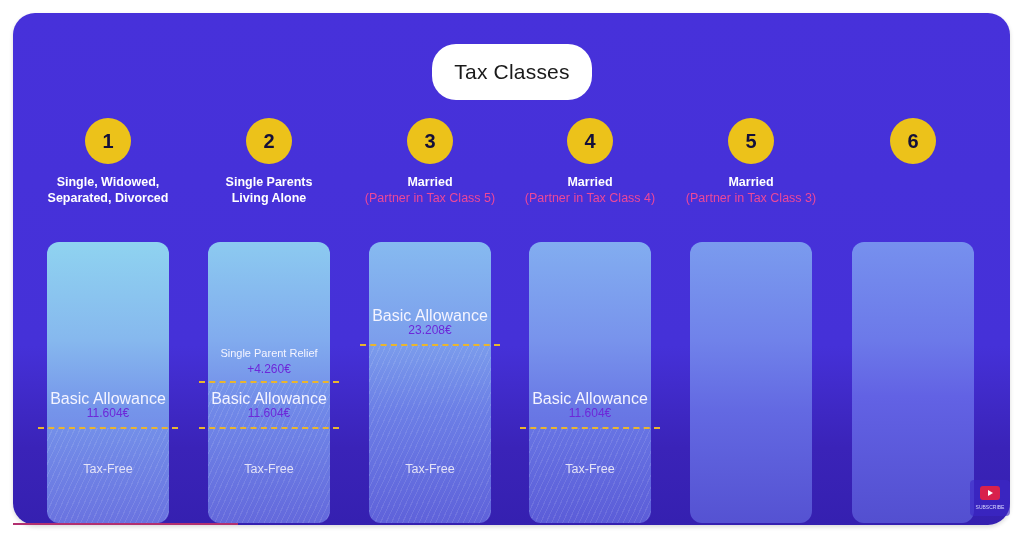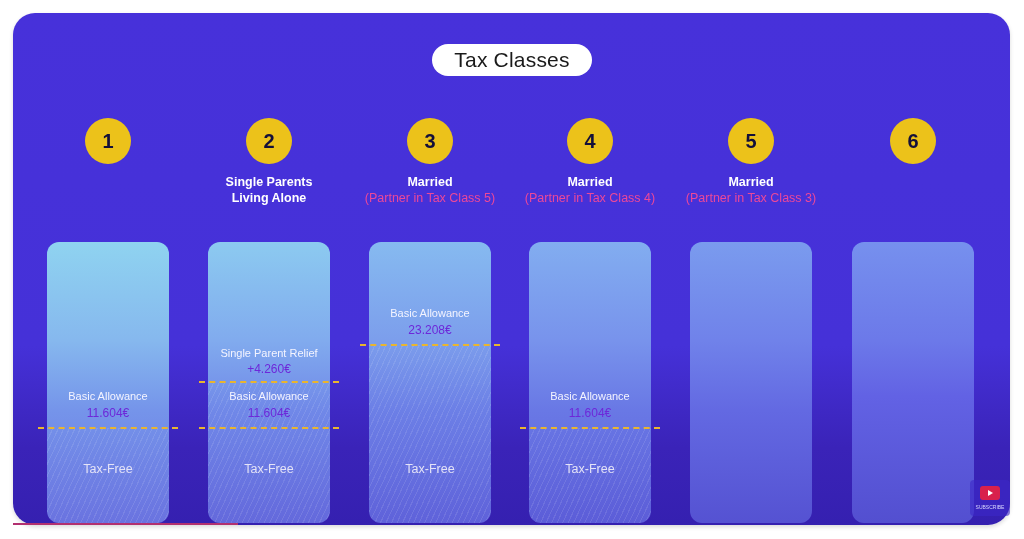--- a/index.html
+++ b/index.html
@@ -10,21 +10,21 @@
   .card {
     position: absolute; left: 13px; top: 13px; width: 997px; height: 512px;
     border-radius: 22px; overflow: hidden;
     background: linear-gradient(180deg, #4731da 0%, #4531d8 65%, #3a23b8 85%, #3520b0 100%);
     box-shadow: 0 2px 4px rgba(0,0,0,0.15);
   }
   .card-bottom-line {
     position: absolute; left: 13px; top: 523px; width: 225px; height: 2px; background: #b23070;
   }
   .title-pill {
-    position: absolute; left: 432px; top: 44px; width: 160px; height: 32px;
+    position: absolute; left: 432px; top: 44px; width: 160px; height: 56px;
     border-radius: 24px; background: #ffffff;
     display: flex; align-items: center; justify-content: center;
     font-size: 21px; color: #1a1a1a; letter-spacing: 0.2px;
   }
   .col {
     position: absolute; top: 0; width: 160px; height: 539px;
   }
   .circle {
     position: absolute; top: 118px; left: 57px; width: 46px; height: 46px; border-radius: 50%;
     background: #ecc21a; color: #14103a; font-weight: bold; font-size: 20px;
@@ -43,21 +43,21 @@
   .bar .hatch {
     position: absolute; left: 0; right: 0; bottom: 0;
     background-image: repeating-linear-gradient(115deg, rgba(255,255,255,0.10) 0px, rgba(255,255,255,0.10) 1px, rgba(255,255,255,0) 1px, rgba(255,255,255,0) 5px);
   }
   .dash {
     position: absolute; left: -9px; width: 140px; height: 0;
     border-top: 2px dashed #e9b52f;
   }
   .allow-title {
     position: absolute; left: 0; width: 160px; text-align: center;
-    color: #f4f4ff; font-size: 11px;
+    color: #f4f4ff; font-size: 16px;
   }
   .allow-value {
     position: absolute; left: 0; width: 160px; text-align: center;
     color: #6d28d9; font-size: 12px;
   }
   .relief-title {
     position: absolute; left: 0; width: 160px; text-align: center;
     color: #f4f4ff; font-size: 11px;
   }
   .taxfree {
@@ -80,20 +80,23 @@
 
 <div class="card"></div>
 <div class="card-bottom-line"></div>
 
 <div class="title-pill">
   <span>Tax Classes</span>
 </div>
 
 <div class="col" style="left:28px;">
   <div class="circle">1</div>
+  <div class="label">
+    <span class="strong" style="padding:0 14px;">Single, Widowed, Separated, Divorced</span>
+  </div>
   <div class="bar" style="background:linear-gradient(180deg,#8fd3f0 0%,#86b8ee 35%,#7594ea 60%,#6a73e0 100%);">
     <div class="hatch" style="top:186px;"></div>
   </div>
   <div class="dash" style="top:427px; left:10px;"></div>
   <div class="allow-title" style="top:390px;">Basic Allowance</div>
   <div class="allow-value" style="top:406px;">11.604€</div>
   <div class="taxfree">Tax-Free</div>
 </div>
 
 <div class="col" style="left:189px;">

